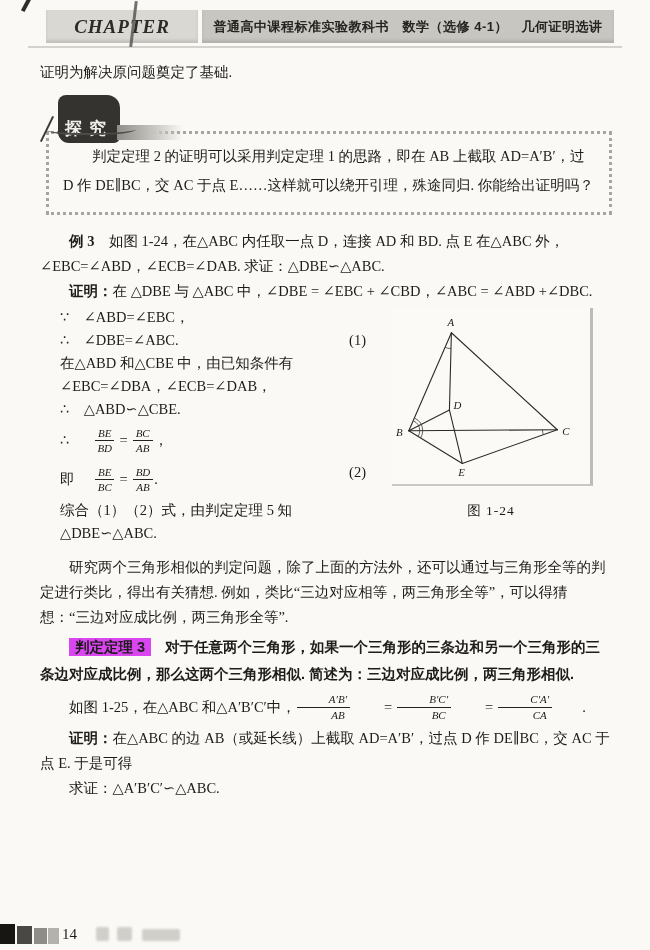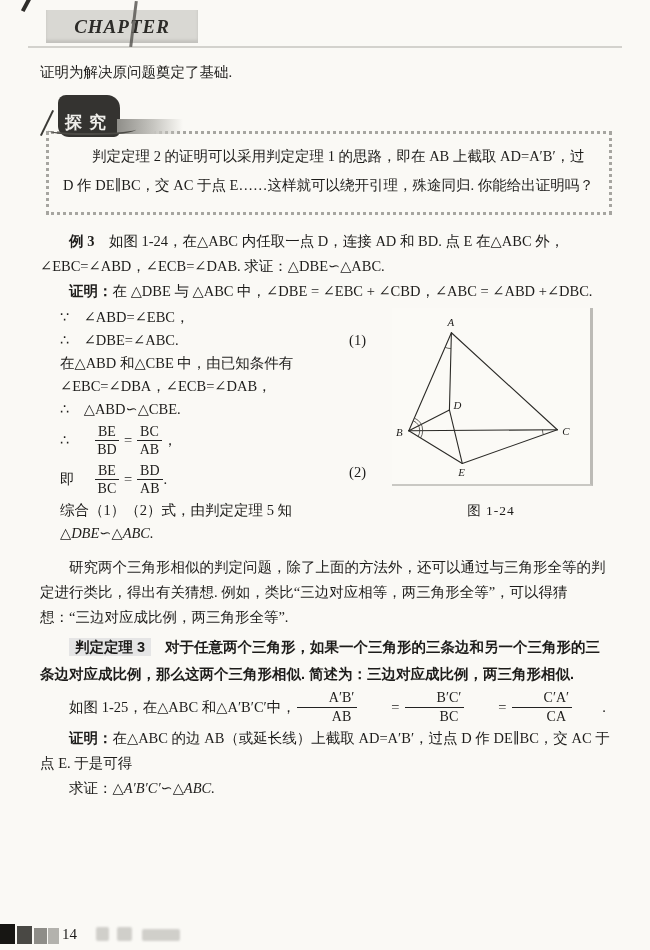--- a/index.html
+++ b/index.html
@@ -31,52 +31,52 @@
   .content p{margin:0;}
   .indent{text-indent:2em;}
   .bold{font-weight:bold;}
   
   .explore-wrap{position:relative; margin:46px 0 14px 6px;}
   .explore-box{border:3px dotted #a6a5a0; padding:8px 14px 12px; line-height:29px;}
   .explore-label{position:absolute; top:-36px; left:0; display:flex; align-items:flex-end;}
   .explore-slash{width:2px; height:28px; background:#3b3a36; transform:rotate(26deg);
     margin-right:10px;}
   .explore-blob{background:#343330; color:#efeeea; font-weight:bold; font-size:17px;
-    padding:15px 7px 2px; letter-spacing:7px;
+    padding:21px 7px 2px; letter-spacing:7px;
     border-radius:8px 13px 6px 11px;
     font-family:"Liberation Sans","DejaVu Sans",sans-serif;}
   .explore-tail{width:66px; height:15px; margin-bottom:3px; margin-left:-3px;
     background:linear-gradient(to right,#8f8e89,#c6c5c0 55%,rgba(250,249,245,0));}
   .explore-swoosh{position:absolute; top:-7px; left:2px; width:88px; height:9px;
     border-bottom:2px solid #4c4b46; border-radius:0 0 50% 40%;}
   
   .proof-row{display:flex; margin-top:2px;}
   .proof-col{width:352px;}
   .step{position:relative; line-height:23px; padding-left:20px;}
   .eq-num{position:absolute; right:26px; top:0;}
-  .math{font-style:italic;}
+  .math{}
   .ratio-line{display:flex; align-items:center; height:39px; padding-left:20px;
     position:relative;}
   .ratio-lead{width:34px; flex:none;}
-  .frac{display:inline-block; text-align:center; line-height:1.1;
-    vertical-align:middle; margin:12px 1px; font-size:14px;}
+  .frac{display:inline-block; text-align:center; font-style:italic; line-height:1.1;
+    vertical-align:middle; margin:12px 1px; font-size:11px;}
   .frac .num{display:block; border-bottom:1px solid #222; padding:0 3px 1px;}
   .frac .den{display:block; padding-top:1px;}
   .frac-eq{margin:0 4px;}
   
   .fig-col{width:212px; padding-top:2px;}
   .figure-box{width:198px; height:176px; position:relative; background:#fbfaf6;
     border-right:3px solid #bcbbb6; border-bottom:2px solid #c9c8c3;}
   .figure-box svg{position:absolute; inset:0;}
   .fig-caption{text-align:center; margin-top:12px; font-size:13.5px;
     letter-spacing:1px; width:198px;}
   
   .theorem{font-family:"Liberation Sans","DejaVu Sans",sans-serif; font-weight:bold;
     line-height:27px; margin-top:4px !important;}
-  .thm-label{background:#e5e5e5; padding:1px 6px; margin-right:14px;}
+  .thm-label{background:#d946ef; padding:1px 6px; margin-right:14px;}
   .known-line{display:flex; align-items:center; height:38px;}
   
   .footer{position:absolute; left:0; bottom:6px; width:100%; height:22px;}
   .fblock{position:absolute; bottom:0;}
   .fb1{left:0; width:15px; height:20px; background:#171613;}
   .fb2{left:17px; width:15px; height:18px; background:#494844;}
   .fb3{left:34px; width:13px; height:16px; background:#8e8d88;}
   .fb4{left:48px; width:11px; height:16px; background:#b3b2ad;}
   .page-num{position:absolute; left:62px; bottom:1px; font-size:15px;}
   .ghost{position:absolute; bottom:3px; height:14px; background:#b5b4af;
@@ -89,20 +89,23 @@
 <body>
 
 <div class="page">
 
   <div class="corner-mark"></div>
 
   <header class="header">
     <div class="header-left">
       <span class="chapter-num-stroke"></span>
       <span class="chapter-word">CHAPTER</span>
+    </div>
+    <div class="header-right">
+      <span>普通高中课程标准实验教科书　数学（选修 4-1）　几何证明选讲</span>
     </div>
   </header>
   <div class="header-shadow"></div>
 
   <div class="content">
 
     <p>证明为解决原问题奠定了基础.</p>
 
     <section class="explore-wrap">
       <div class="explore-label">

